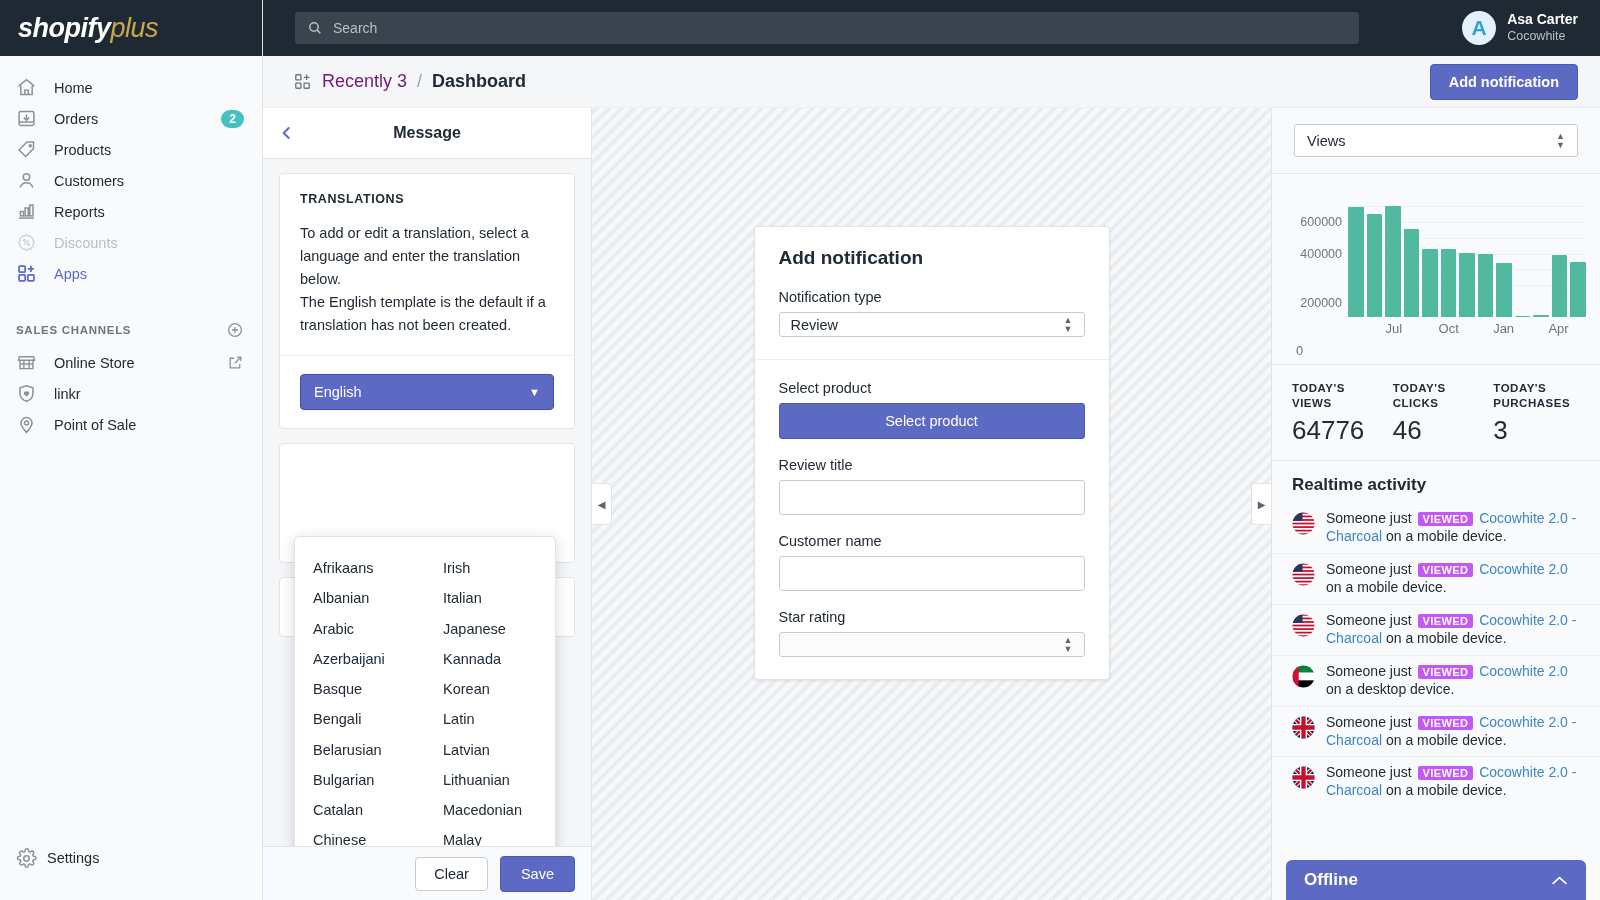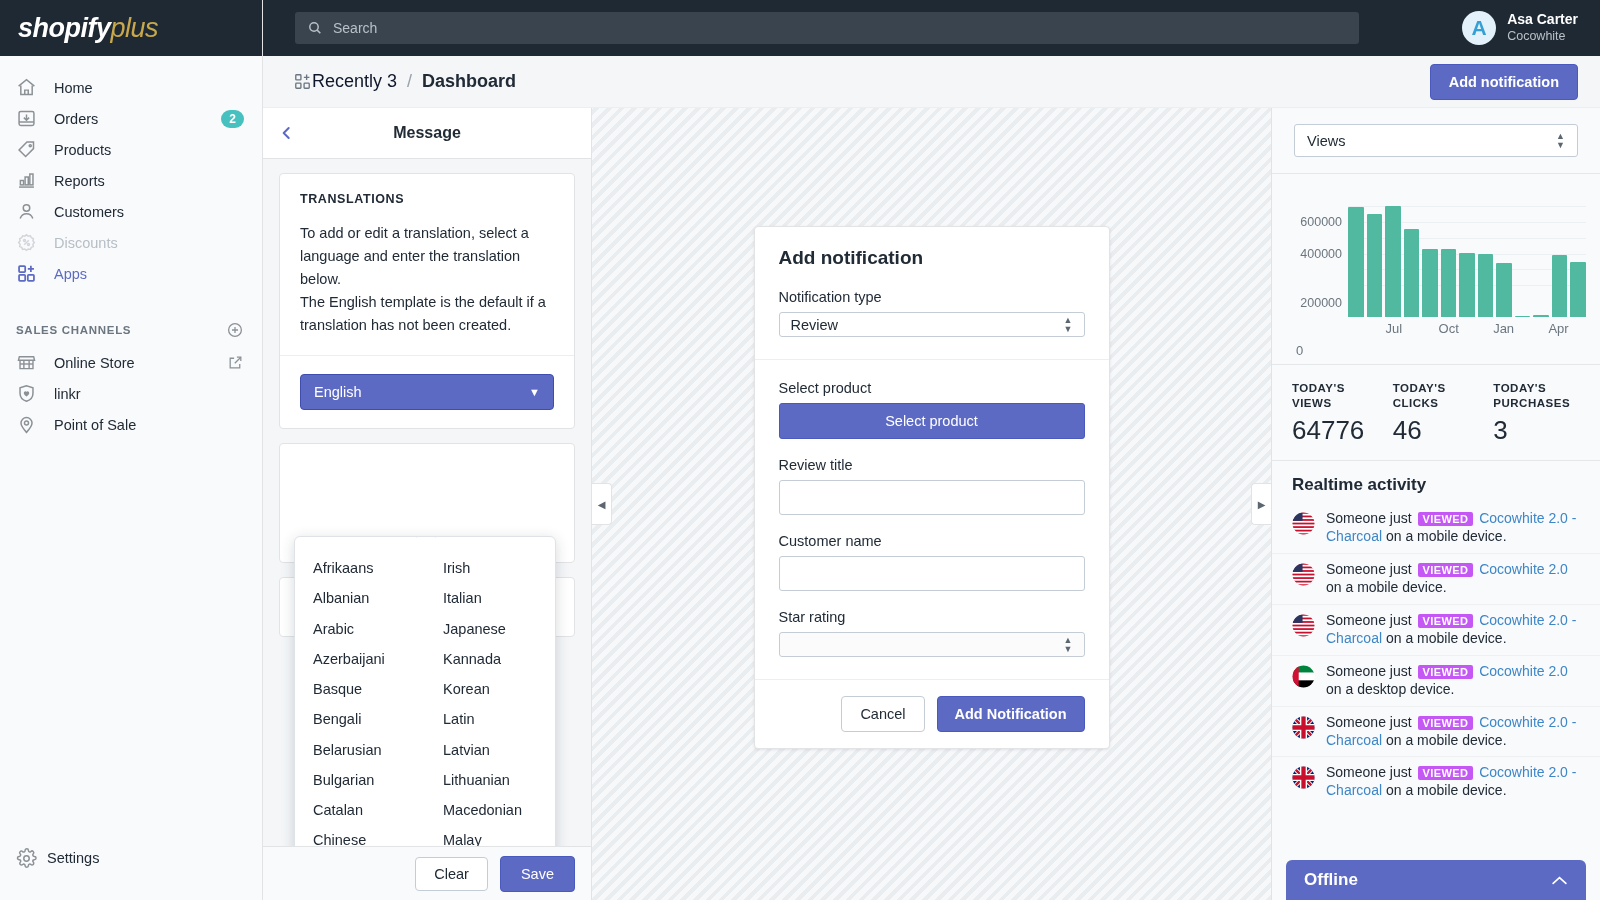--- a/index.html
+++ b/index.html
@@ -71,21 +71,21 @@
   .profile-txt { margin-left: 11px; line-height: 1.25; }
   .profile-name { color: #fff; font-size: 14px; font-weight: bold; text-align: right; }
   .profile-store { color: #b9c0c7; font-size: 12.5px; }
 
   
   .crumbbar {
     height: 52px; background: #f4f6f8; display: flex; align-items: center;
     padding: 0 22px 0 30px; flex: 0 0 52px; border-bottom: 1px solid #eceff1;
   }
   .crumb { display: flex; align-items: center; font-size: 18px; }
-  .crumb .recent { color: #0f172a; }
+  .crumb .recent { color: #701a75; margin-left: 10px; }
   .crumb .sep { color: #99a2ab; margin: 0 10px; }
   .crumb .cur { color: #212b36; font-weight: bold; }
   .btn-primary {
     margin-left: auto; background: #5c6ac4; color: #fff; border: 1px solid #4959bd;
     border-radius: 4px; font-size: 14.5px; font-weight: bold;
     padding: 9px 18px; cursor: pointer; font-family: inherit;
   }
 
   
   .body { flex: 1; display: flex; min-height: 0; }
@@ -289,36 +289,36 @@
             <svg width="21" height="21" viewBox="0 0 24 24" fill="none" stroke="#8c9196" stroke-width="1.7">
               <path d="M12.5 3.5H20V11l-9 9-7.5-7.5z"></path>
               <circle cx="16.3" cy="7.7" r="1.2"></circle>
             </svg>
           </span>
         <span class="lbl">Products</span>
       </div>
       <div class="nav-item">
         <span class="ic">
             <svg width="21" height="21" viewBox="0 0 24 24" fill="none" stroke="#8c9196" stroke-width="1.7">
+              <circle cx="12" cy="8" r="3.7"></circle>
+              <path d="M4.8 20c1.3-3.6 4-5.3 7.2-5.3s5.9 1.7 7.2 5.3"></path>
+            </svg>
+          </span>
+        <span class="lbl">Customers</span>
+      </div>
+      <div class="nav-item">
+        <span class="ic">
+            <svg width="21" height="21" viewBox="0 0 24 24" fill="none" stroke="#8c9196" stroke-width="1.7">
               <path d="M3.5 19.5h17"></path>
               <rect x="5" y="12" width="3.6" height="5"></rect>
               <rect x="10.4" y="8" width="3.6" height="9"></rect>
               <rect x="15.8" y="4.6" width="3.6" height="12.4"></rect>
             </svg>
           </span>
         <span class="lbl">Reports</span>
-      </div>
-      <div class="nav-item">
-        <span class="ic">
-            <svg width="21" height="21" viewBox="0 0 24 24" fill="none" stroke="#8c9196" stroke-width="1.7">
-              <circle cx="12" cy="8" r="3.7"></circle>
-              <path d="M4.8 20c1.3-3.6 4-5.3 7.2-5.3s5.9 1.7 7.2 5.3"></path>
-            </svg>
-          </span>
-        <span class="lbl">Customers</span>
       </div>
       <div class="nav-item disabled">
         <span class="ic">
             <svg width="21" height="21" viewBox="0 0 24 24" fill="none" stroke="#d2d6da" stroke-width="1.7">
               <path d="M12 3.2l2 1.6 2.5-.5 1 2.3 2.3 1-.5 2.5 1.6 2-1.6 2 .5 2.5-2.3 1-1 2.3-2.5-.5-2 1.6-2-1.6-2.5.5-1-2.3-2.3-1 .5-2.5-1.6-2 1.6-2-.5-2.5 2.3-1 1-2.3 2.5.5z"></path>
               <path d="M9.4 14.6l5.2-5.2"></path>
               <circle cx="9.7" cy="9.7" r="1.1"></circle>
               <circle cx="14.3" cy="14.3" r="1.1"></circle>
             </svg>
           </span>
@@ -519,24 +519,20 @@
             <input class="inp" value="" style="">
 
             <div class="field-label">Customer name</div>
             <input class="inp" value="" style="">
 
             <div class="field-label">Star rating</div>
             <div class="sel empty-sel">
               <span></span>
               <span class="spin">▲<br>▼</span>
             </div>
-          </div>
-          <div class="modal-foot">
-            <button class="btn-white">Cancel</button>
-            <button class="btn-addn">Add Notification</button>
           </div>
         </div>
       </div>
 
       <div class="rpanel">
         <div class="rp-sec">
           <div class="rp-sel">
             <span>Views</span>
             <span class="spin">▲<br>▼</span>
           </div>

